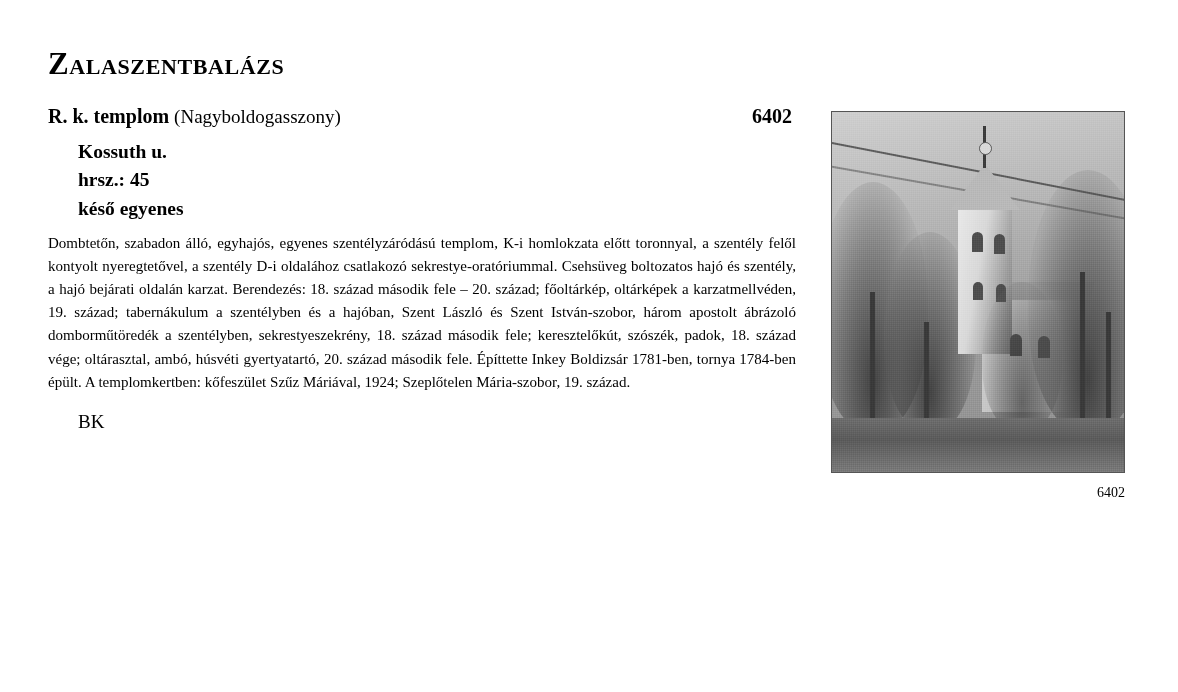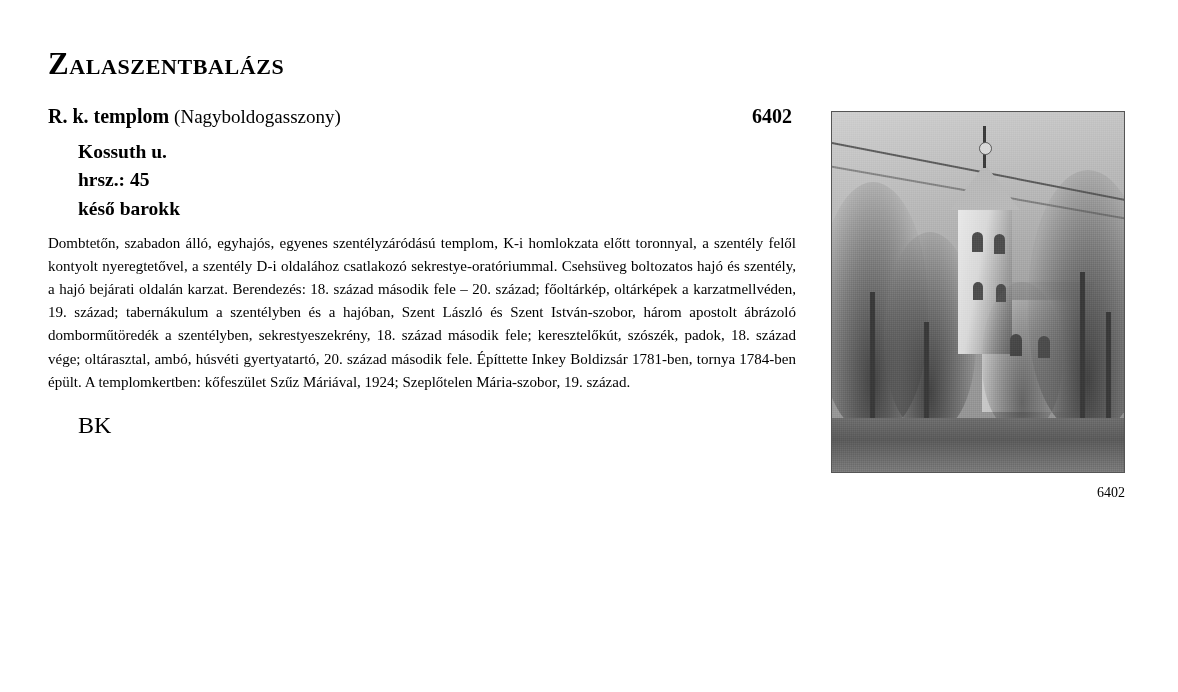--- a/index.html
+++ b/index.html
@@ -78,21 +78,21 @@
     margin-top: 8px;
     font-size: 15px;
     line-height: 1.545;
     text-align: justify;
     text-justify: inter-word;
     hyphens: manual;
   }
   .signature {
     margin-top: 6px;
     padding-left: 30px;
-    font-size: 24px;
+    font-size: 19px;
     line-height: 1.4;
   }
   
   .figure {
     position: absolute;
     left: 831px;
     top: 111px;
     width: 294px;
   }
   .photo {
@@ -246,21 +246,21 @@
       <div class="entry-head-left">
         <span class="entry-name">R. k. templom</span>
         <span class="entry-paren">(Nagyboldogasszony)</span>
       </div>
       <div class="entry-code">6402</div>
     </div>
 
     <div class="meta">
       <div>Kossuth u.</div>
       <div>hrsz.: 45</div>
-      <div>késő barokk</div>
+      <div>késő egyenes</div>
     </div>
 
     <p class="body-text">Dombtetőn, szabadon álló, egyhajós, egyenes szentélyzáródású templom, K-i hom­lokzata előtt toronnyal, a szentély felől kontyolt nyeregtetővel, a szentély D-i oldalá­hoz csatlakozó sekrestye-oratóriummal. Csehsüveg boltozatos hajó és szentély, a hajó bejárati oldalán karzat. Berendezés: 18. század második fele – 20. század; főoltárkép, oltárképek a karzatmellvéden, 19. század; tabernákulum a szentélyben és a hajóban, Szent László és Szent István-szobor, három apostolt ábrázoló domborműtöredék a szen­télyben, sekrestyeszekrény, 18. század második fele; keresztelőkút, szószék, padok, 18. század vége; oltárasztal, ambó, húsvéti gyertyatartó, 20. század második fele. Építtette Inkey Boldizsár 1781-ben, tornya 1784-ben épült. A templomkertben: kőfeszület Szűz Máriával, 1924; Szeplőtelen Mária-szobor, 19. század.</p>
 
     <div class="signature">BK</div>
   </div>
 
   <div class="figure">
     <div class="photo">
       <div class="sky"></div>

